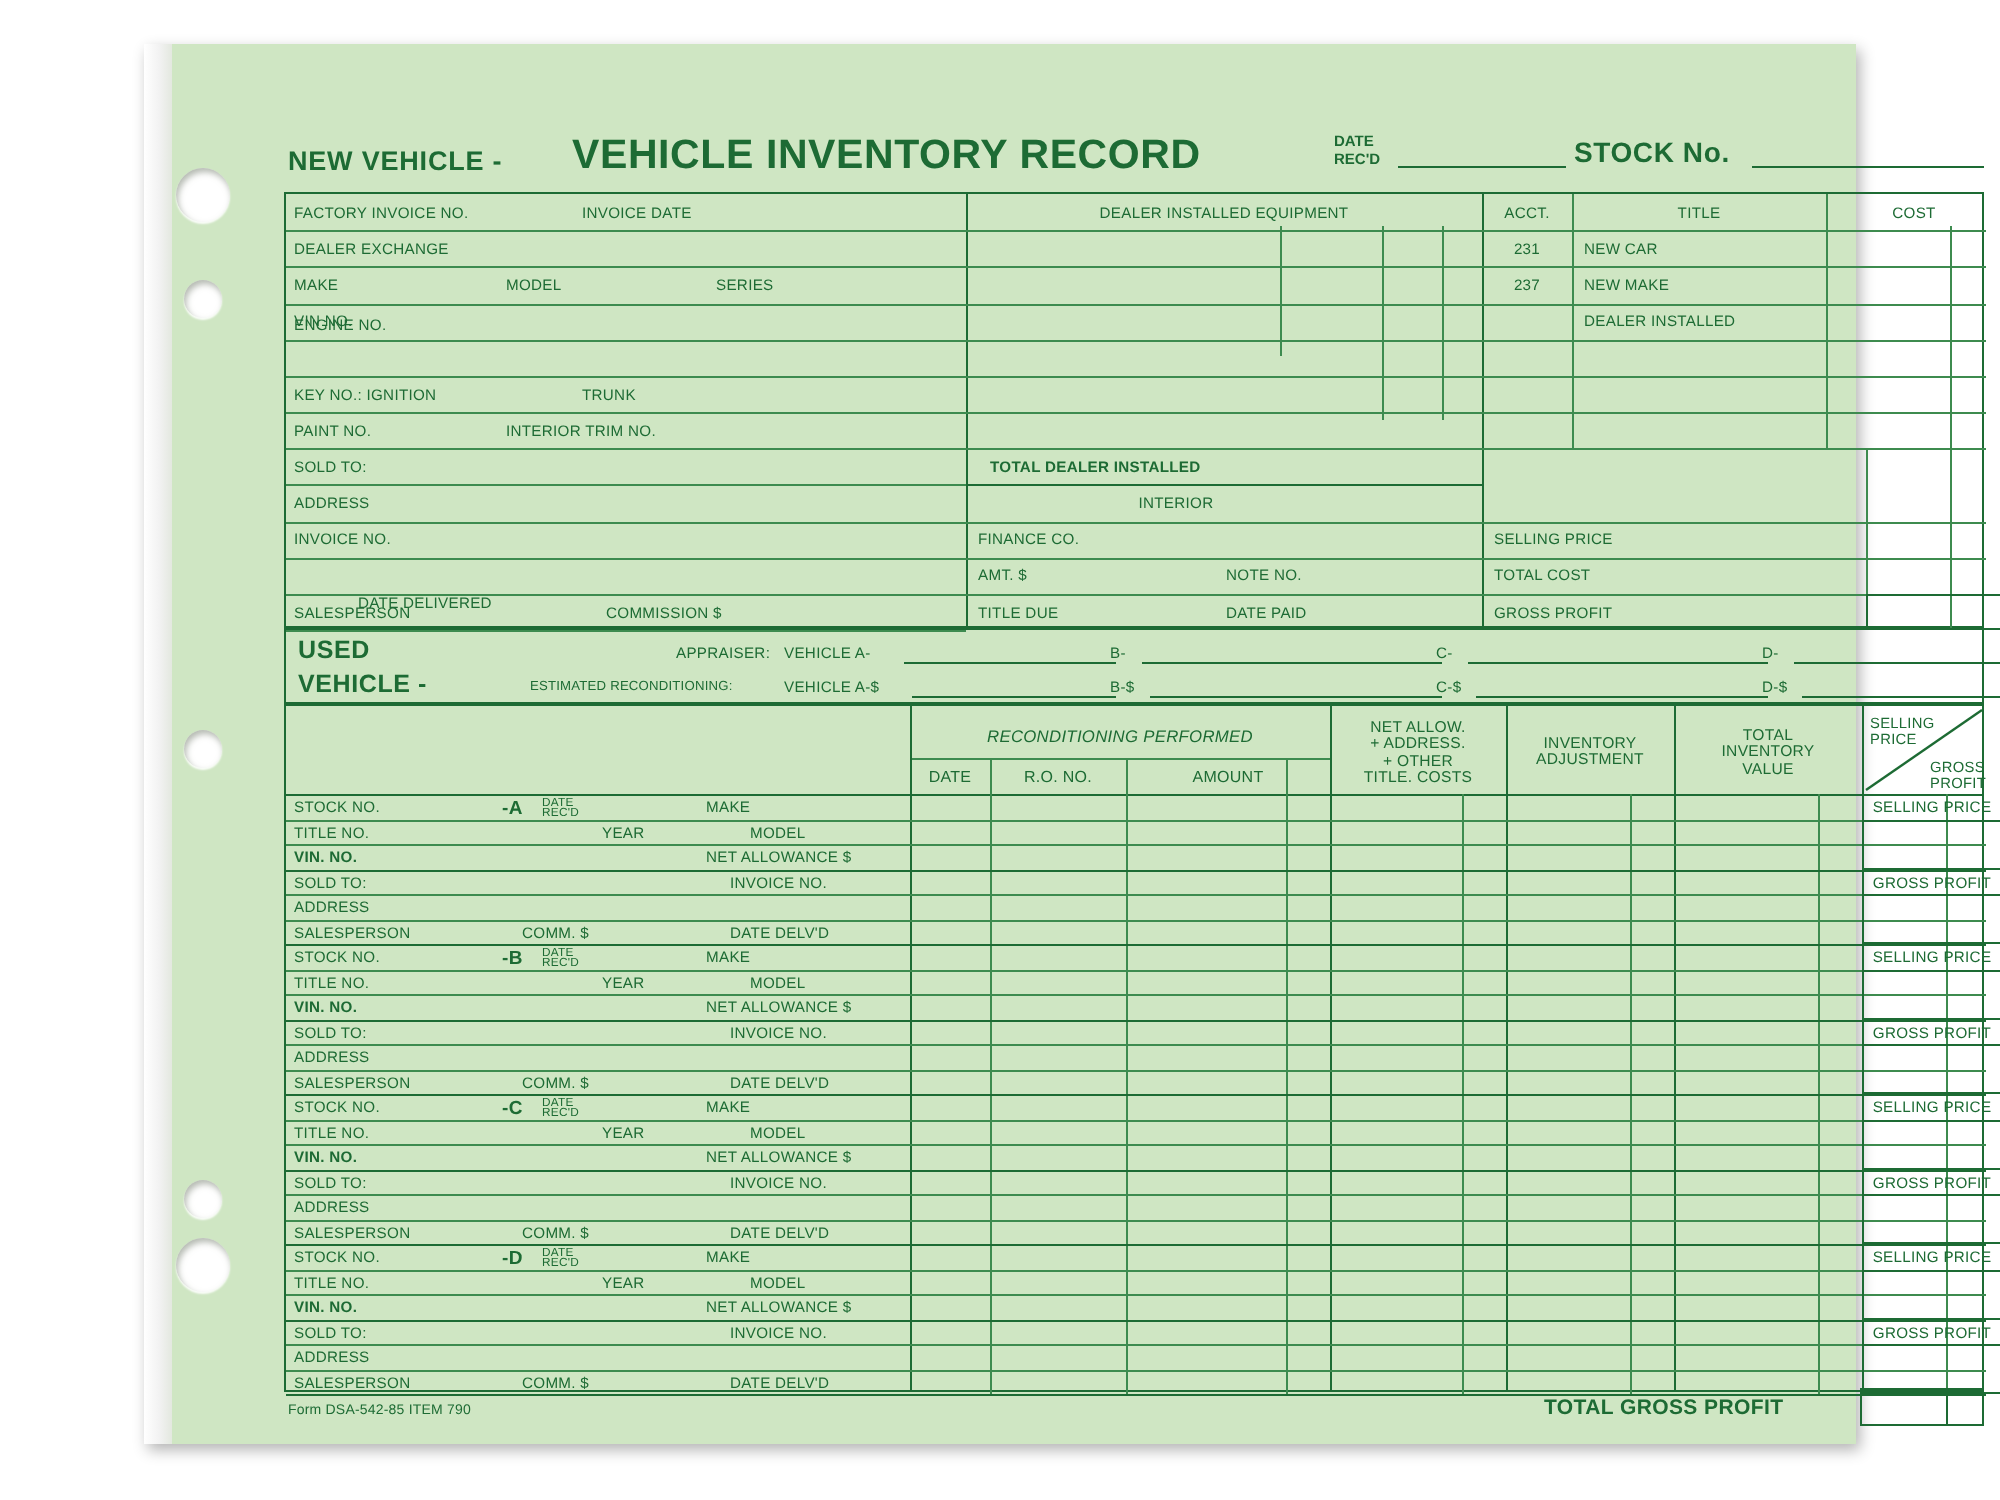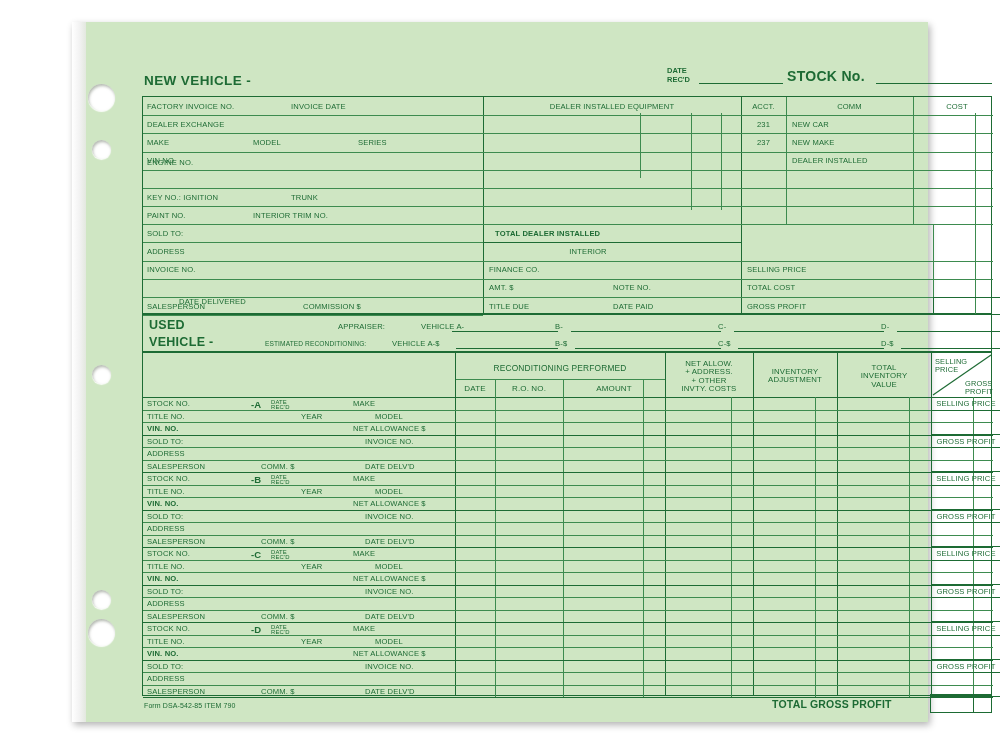--- a/index.html
+++ b/index.html
@@ -112,20 +112,21 @@
     <div class="hole" style="left:16px; top:62px; width:27px; height:27px;"></div>
     <div class="hole" style="left:20px; top:118px; width:19px; height:19px;"></div>
     <div class="hole" style="left:20px; top:343px; width:19px; height:19px;"></div>
     <div class="hole" style="left:20px; top:568px; width:19px; height:19px;"></div>
     <div class="hole" style="left:16px; top:597px; width:27px; height:27px;"></div>
 
     <div id="form">
 
       <div id="titlebar">
         <div id="new-vehicle-label">NEW VEHICLE -</div>
+        <div id="main-title">VEHICLE INVENTORY RECORD</div>
         <div id="date-recd-label">
           <span>DATE</span><br>
           <span>REC'D</span>
         </div>
         <div id="date-recd-rule"></div>
         <div id="stock-no-label">STOCK  No.</div>
         <div id="stock-no-rule"></div>
       </div>
 
       <div class="tbl" style="left:8px; top:32px; width:850px; height:218px;">
@@ -171,21 +172,21 @@
         <div class="vline" style="left:832px; top:16px; height:112px;"></div>
 
         <div class="vline" style="left:497px; top:16px; height:65px;"></div>
         <div class="vline" style="left:548px; top:16px; height:97px;"></div>
         <div class="vline" style="left:578px; top:16px; height:97px;"></div>
         <div class="vline" style="left:790px; top:128px; height:90px;"></div>
         <div class="vline" style="left:832px; top:128px; height:90px;"></div>
         <div class="vline" style="left:470px; top:128px; height:0px;"></div>
       <div class="lbl c" style="left:340px; top:5px; width:258px; text-align:center;">DEALER INSTALLED EQUIPMENT</div>
           <div class="lbl c" style="left:598px; top:5px; width:45px; text-align:center;">ACCT.</div>
-          <div class="lbl c" style="left:643px; top:5px; width:127px; text-align:center;">COMM</div>
+          <div class="lbl c" style="left:643px; top:5px; width:127px; text-align:center;">TITLE</div>
           <div class="lbl c" style="left:770px; top:5px; width:88px; text-align:center;">COST</div>
           <div class="hline" style="left:340px; top:18px; width:510px;"></div>
           <div class="hline" style="left:598px; top:36px; width:252px;"></div>
           <div class="lbl c" style="left:598px; top:23px; width:45px; text-align:center;">231</div>
           <div class="lbl " style="left:649px; top:23px;">NEW CAR</div>
           <div class="hline" style="left:598px; top:55px; width:252px;"></div>
           <div class="lbl c" style="left:598px; top:41px; width:45px; text-align:center;">237</div>
           <div class="lbl " style="left:649px; top:41px;">NEW MAKE</div>
           <div class="hline" style="left:598px; top:73px; width:252px;"></div>
           <div class="lbl " style="left:649px; top:59px;">DEALER INSTALLED</div>
@@ -216,21 +217,21 @@
      border:1.4px solid #1d6b34; border-right:none;"></div>
           <div class="hline" style="left:598px; top:164px; width:252px;"></div>
           <div class="hline" style="left:598px; top:182px; width:252px;"></div>
         </div>
 
       <div class="tbl" style="left:8px; top:250px; width:850px; height:38px;">
         <div id="used-label-1" style="left:6px; top:3px;">USED</div>
         <div id="used-label-2" style="left:6px; top:20px;">VEHICLE -</div>
         <div class="lbl" style="left:195px; top:7px;">APPRAISER:</div>
         <div class="lbl mini" style="left:122px; top:25px;">ESTIMATED RECONDITIONING:</div>
-      <div class="lbl " style="left:249px; top:7px;margin-left:29px;">VEHICLE A-</div>
+      <div class="lbl " style="left:249px; top:7px;">VEHICLE A-</div>
           <div class="rule" style="left:309px; top:16px; width:106px;"></div>
           <div class="lbl " style="left:412px; top:7px;">B-</div>
           <div class="rule" style="left:428px; top:16px; width:150px;"></div>
           <div class="lbl " style="left:575px; top:7px;">C-</div>
           <div class="rule" style="left:591px; top:16px; width:150px;"></div>
           <div class="lbl " style="left:738px; top:7px;">D-</div>
           <div class="rule" style="left:754px; top:16px; width:112px;"></div>
           <div class="lbl " style="left:249px; top:24px;">VEHICLE  A-$</div>
           <div class="rule" style="left:313px; top:33px; width:102px;"></div>
           <div class="lbl " style="left:412px; top:24px;">B-$</div>
@@ -251,28 +252,28 @@
         <div class="vline" style="left:420px; top:26px; height:318px;"></div>
         <div class="vline" style="left:500px; top:26px; height:318px;"></div>
         <div class="vline thick" style="left:522px; top:0; height:100%;"></div>
         <div class="vline" style="left:588px; top:44px; height:300px;"></div>
         <div class="vline thick" style="left:610px; top:0; height:100%;"></div>
         <div class="vline" style="left:672px; top:44px; height:300px;"></div>
         <div class="vline thick" style="left:694px; top:0; height:100%;"></div>
         <div class="vline" style="left:766px; top:44px; height:300px;"></div>
         <div class="vline thick" style="left:788px; top:0; height:100%;"></div>
         <div class="vline" style="left:830px; top:44px; height:300px;"></div>
-          <div class="lbl c" style="left:312px; top:10px; width:210px; text-align:center; font-size:8.4px;">RECONDITIONING PERFORMED</div>
+          <div class="lbl c" style="left:312px; top:10px; width:210px; text-align:center; font-size:8.4px;font-style:italic;">RECONDITIONING PERFORMED</div>
           <div class="lbl c" style="left:312px; top:31px; width:40px; text-align:center; font-size:8px;">DATE</div>
           <div class="lbl c" style="left:352px; top:31px; width:68px; text-align:center; font-size:8px;">R.O. NO.</div>
           <div class="lbl c" style="left:420px; top:31px; width:102px; text-align:center; font-size:8px;">AMOUNT</div>
           <div class="lbl c" style="left:522px; top:6px; width:88px; text-align:center; font-size:7.8px;">NET ALLOW.</div>
           <div class="lbl c" style="left:522px; top:14.4px; width:88px; text-align:center; font-size:7.8px;">+ ADDRESS.</div>
           <div class="lbl c" style="left:522px; top:22.8px; width:88px; text-align:center; font-size:7.8px;">+ OTHER</div>
-          <div class="lbl c" style="left:522px; top:31.200000000000003px; width:88px; text-align:center; font-size:7.8px;">INVTY. COSTS</div>
+          <div class="lbl c" style="left:522px; top:31.200000000000003px; width:88px; text-align:center; font-size:7.8px;">TITLE. COSTS</div>
           <div class="lbl c" style="left:610px; top:14px; width:84px; text-align:center; font-size:7.8px;">INVENTORY</div>
           <div class="lbl c" style="left:610px; top:22.4px; width:84px; text-align:center; font-size:7.8px;">ADJUSTMENT</div>
           <div class="lbl c" style="left:694px; top:10px; width:94px; text-align:center; font-size:7.8px;">TOTAL</div>
           <div class="lbl c" style="left:694px; top:18.4px; width:94px; text-align:center; font-size:7.8px;">INVENTORY</div>
           <div class="lbl c" style="left:694px; top:26.8px; width:94px; text-align:center; font-size:7.8px;">VALUE</div>
           <div class="lbl " style="left:792px; top:4px; font-size:7.4px;">SELLING</div>
           <div class="lbl " style="left:792px; top:12px; font-size:7.4px;">PRICE</div>
           <div class="lbl " style="left:822px; top:26px; font-size:7.4px;">GROSS</div>
           <div class="lbl " style="left:822px; top:34px; font-size:7.4px;">PROFIT</div>
           <svg width="62" height="44" style="position:absolute; left:788px; top:0;">

